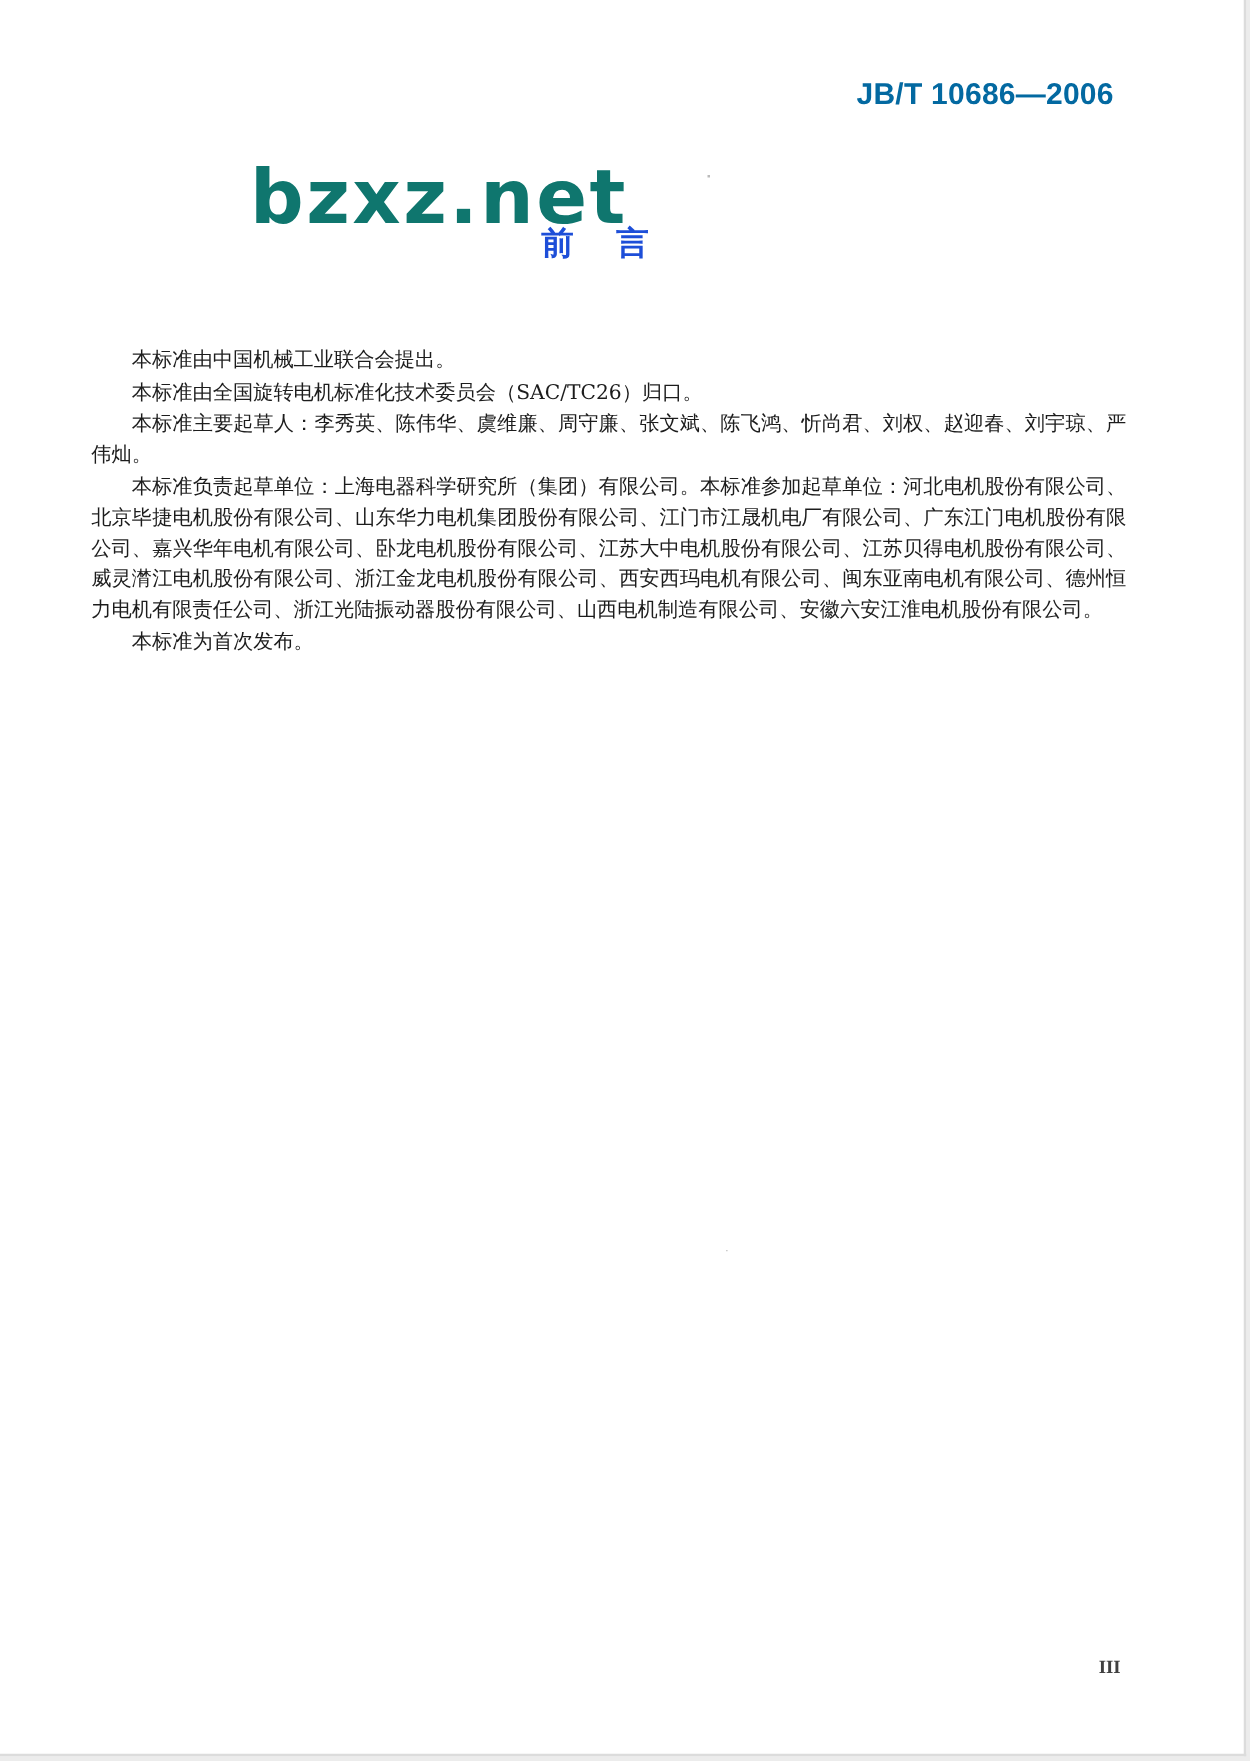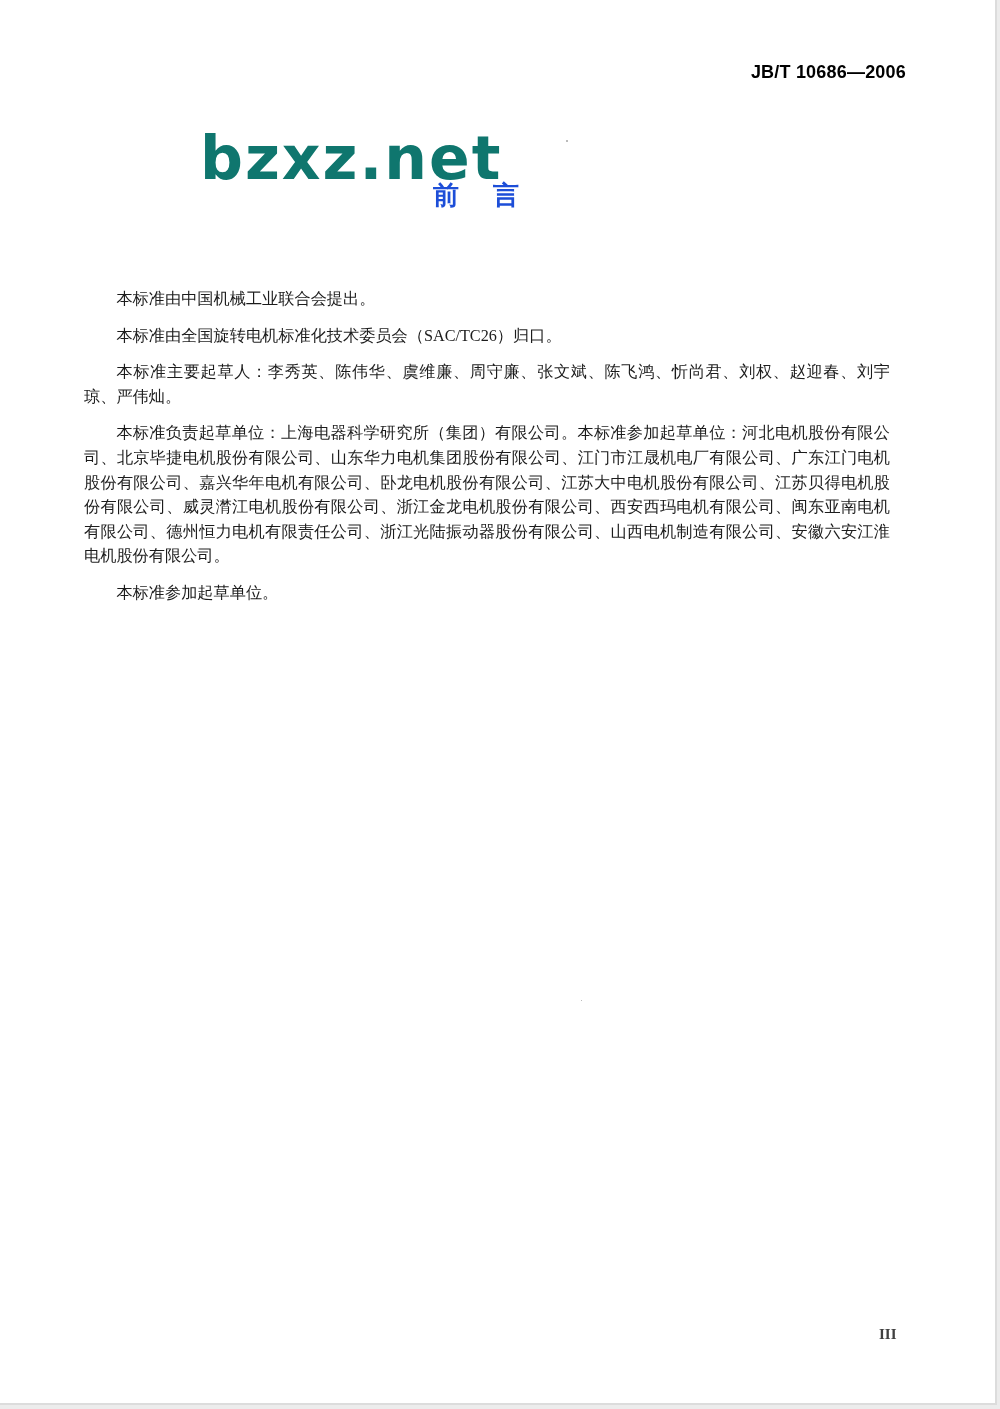--- a/index.html
+++ b/index.html
@@ -4,44 +4,44 @@
 <style>
   html, body { margin: 0; padding: 0; background: #ececec; }
   body { width: 1000px; height: 1409px; position: relative; overflow: hidden; }
   .page {
     position: absolute; left: 0; top: 0; width: 995px; height: 1403px;
     background: #ffffff;
     border-right: 2px solid #dcdcdc;
     border-bottom: 2px solid #dcdcdc;
   }
   .std-code {
-    position: absolute; right: 89px; top: 62px;
+    position: absolute; right: 104px; top: 62px;
     font-family: "Liberation Sans", sans-serif;
-    font-size: 18px; font-weight: bold; color: #000000;
+    font-size: 24px; font-weight: bold; color: #0369a1;
     letter-spacing: 0.2px;
   }
   .watermark {
     position: absolute; left: 200px; top: 128px;
     font-family: "DejaVu Sans", sans-serif;
     font-size: 60px; font-weight: bold; color: #0f766e;
     letter-spacing: 2px; line-height: 1;
   }
   .title {
     position: absolute; left: 433px; top: 182px;
     font-family: "DejaVu Sans", sans-serif;
     font-size: 26px; font-weight: bold; color: #1d4ed8;
     letter-spacing: 34px; line-height: 1;
   }
   .body-text {
     position: absolute; left: 72px; top: 275px; width: 830px;
     font-family: "DejaVu Serif", serif;
     font-size: 16.2px; line-height: 24.6px; color: #1c1c1c;
     text-align: justify; text-justify: inter-character;
   }
-  .body-text p { margin: 12px; text-indent: 2em; font-family: Liberation Serif, serif; }
+  .body-text p { margin: 1px; text-indent: 2em; }
   .page-num {
     position: absolute; left: 879px; top: 1326px;
     font-family: "Liberation Serif", serif;
     font-size: 15px; font-weight: bold; color: #404040;
   }
   .speck { position: absolute; width: 2px; height: 2px; background: #bbb; }
 </style>
 </head>
 <body>
 
@@ -51,20 +51,20 @@
 
   <div class="watermark">bzxz.net</div>
 
   <div class="title">前言</div>
 
   <div class="body-text">
     <p>本标准由中国机械工业联合会提出。</p>
     <p>本标准由全国旋转电机标准化技术委员会（SAC/TC26）归口。</p>
     <p>本标准主要起草人：李秀英、陈伟华、虞维廉、周守廉、张文斌、陈飞鸿、忻尚君、刘权、赵迎春、刘宇琼、严伟灿。</p>
     <p>本标准负责起草单位：上海电器科学研究所（集团）有限公司。本标准参加起草单位：河北电机股份有限公司、北京毕捷电机股份有限公司、山东华力电机集团股份有限公司、江门市江晟机电厂有限公司、广东江门电机股份有限公司、嘉兴华年电机有限公司、卧龙电机股份有限公司、江苏大中电机股份有限公司、江苏贝得电机股份有限公司、威灵潸江电机股份有限公司、浙江金龙电机股份有限公司、西安西玛电机有限公司、闽东亚南电机有限公司、德州恒力电机有限责任公司、浙江光陆振动器股份有限公司、山西电机制造有限公司、安徽六安江淮电机股份有限公司。</p>
-    <p>本标准参加起草单位。</p>
+    <p>本标准为首次发布。</p>
   </div>
 
   <span class="speck" style="left:566px;top:140px;"></span>
   <span class="speck" style="left:581px;top:1000px;width:1px;height:1px;"></span>
 
   <div class="page-num">III</div>
 </div>
 
 </body></html>

